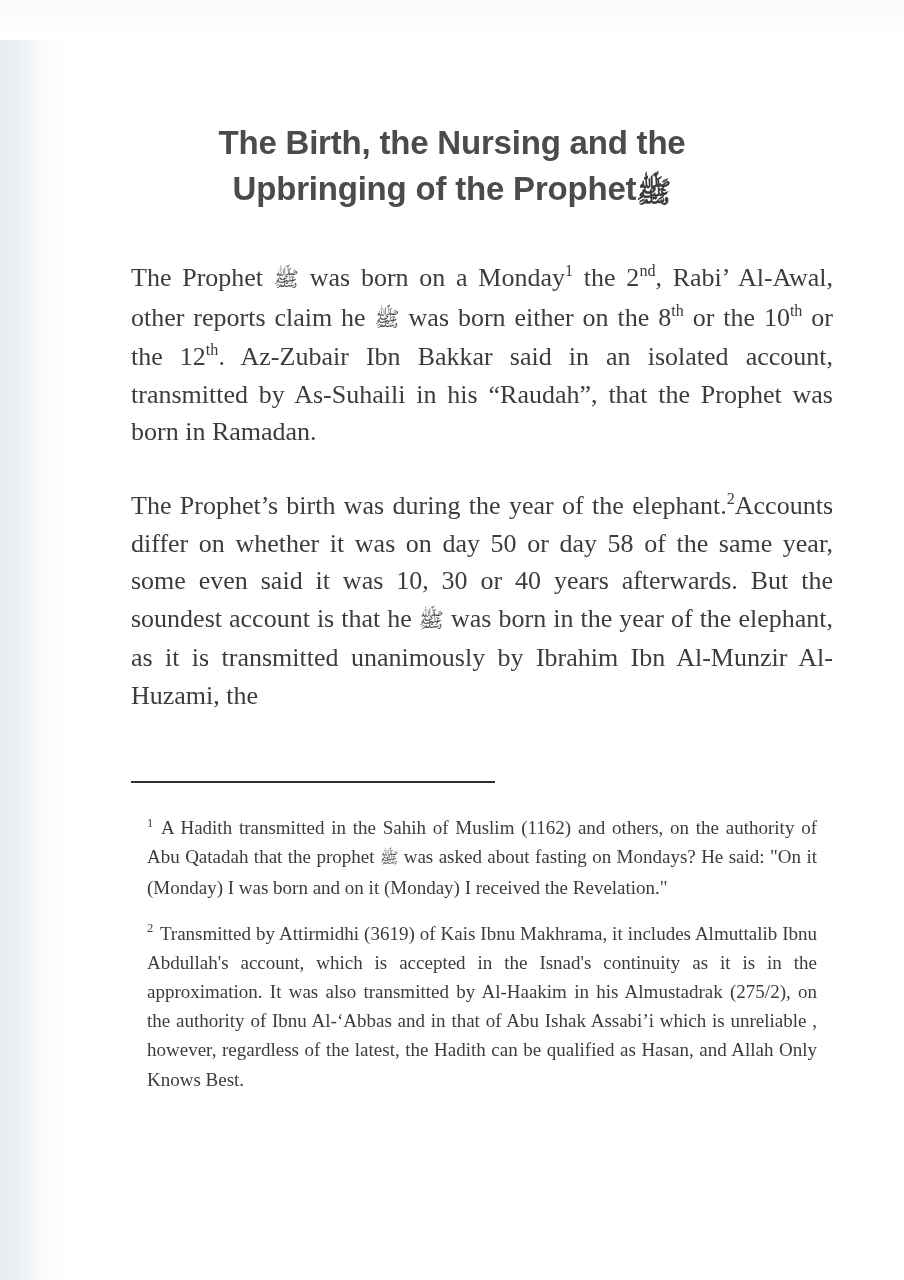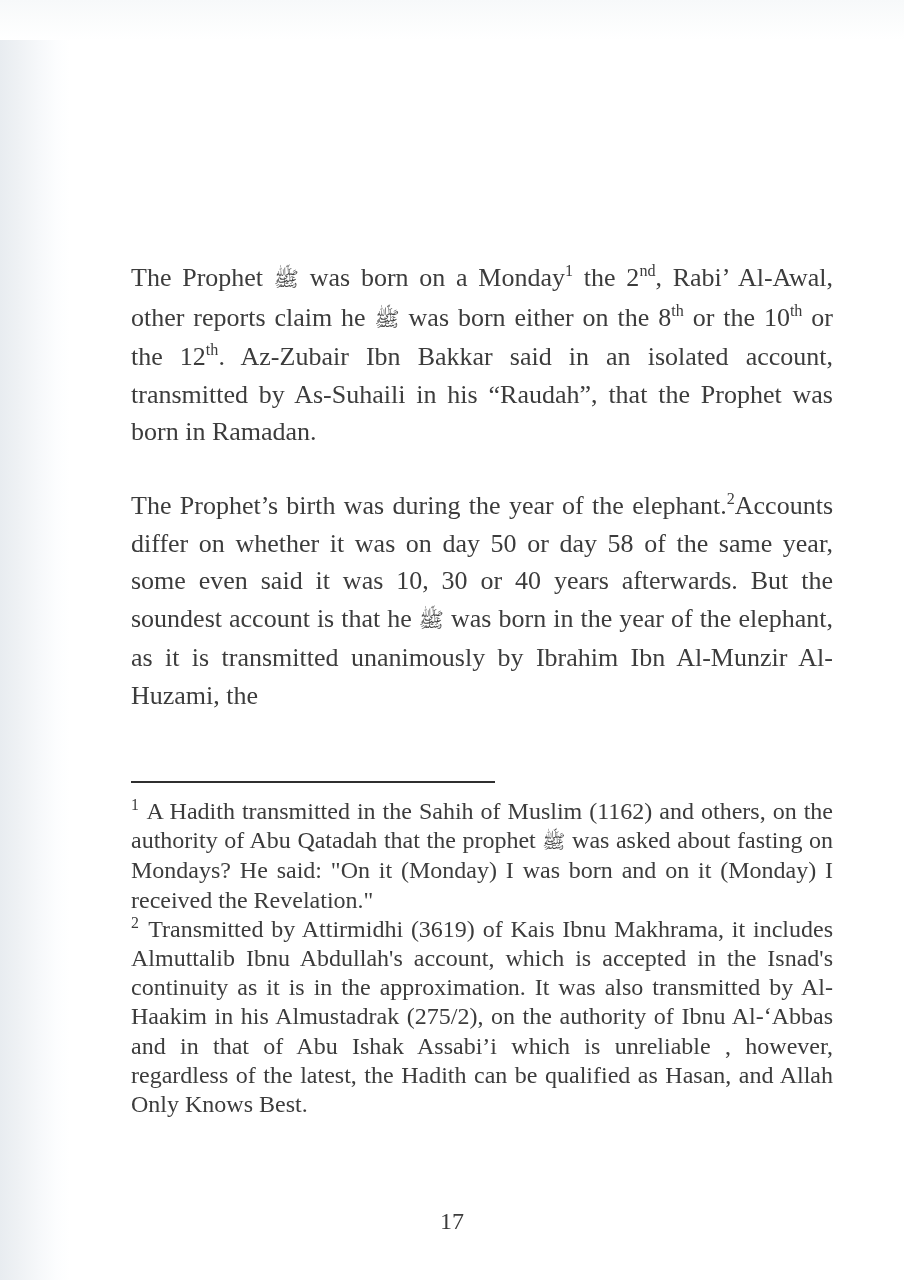--- a/index.html
+++ b/index.html
@@ -107,22 +107,22 @@
     height: 0;
     border-top: 2.2px solid #2f2f2f;
   }
   .footnotes {
     position: absolute;
     left: 131px;
     top: 797px;
     width: 702px;
   }
   p.footnote {
-    margin: 0;
-    font-size: 24px;
+    margin: 16px;
+    font-size: 19px;
     line-height: 29.2px;
     color: #3c3c3c;
     text-align: justify;
     text-justify: inter-word;
   }
   .footnote sup.fn-marker {
     font-size: 0.66em;
     vertical-align: super;
     line-height: 0;
     padding-right: 2px;
@@ -140,34 +140,37 @@
   }
 </style>
 </head>
 <body>
 
 <div class="scan-shadow-left"></div>
 <div class="scan-shadow-top"></div>
 
 <div class="page">
 
+  <h1 class="chapter-title">
+    <span>The Birth, the Nursing and the</span><br>
+    <span>Upbringing of the Prophet</span><span class="salawat">ﷺ</span>
+  </h1>
 
   <div class="body-block">
 
     <p class="body-par"><span>The Prophet </span><span class="salawat">ﷺ</span><span> was born on a Monday</span><sup>1</sup><span> the 2</span><sup>nd</sup><span>, Rabi’ Al-Awal, other reports claim he </span><span class="salawat">ﷺ</span><span> was born either on the 8</span><sup>th</sup><span> or the 10</span><sup>th</sup><span> or the 12</span><sup>th</sup><span>.  Az-Zubair Ibn Bakkar said in an isolated account, transmitted by As-Suhaili in his “Raudah”, that the Prophet was born in Ramadan.</span></p>
 
     <p class="body-par"><span>The Prophet’s birth was during the year of the elephant.</span><sup>2</sup><span>Accounts differ on whether it was on day 50 or day 58 of the same year, some even said it was 10, 30 or 40 years afterwards.  But the soundest account is that he </span><span class="salawat">ﷺ</span><span> was born in the year of the elephant, as it is transmitted unanimously by Ibrahim Ibn Al-Munzir Al-Huzami, the</span></p>
 
   </div>
 
   <div class="footnote-rule"></div>
 
   <div class="footnotes">
 
     <p class="footnote"><sup class="fn-marker">1</sup><span> A Hadith transmitted in the Sahih of Muslim (1162) and others, on the authority of Abu Qatadah that the prophet </span><span class="salawat">ﷺ</span><span> was asked about fasting on Mondays? He said: "On it (Monday) I was born and on it (Monday) I received the Revelation."</span></p>
 
     <p class="footnote"><sup class="fn-marker">2</sup><span> Transmitted by Attirmidhi (3619) of Kais Ibnu Makhrama, it includes Almuttalib Ibnu Abdullah's account, which is accepted in the Isnad's continuity as it is in the approximation.  It was also transmitted by Al-Haakim in his Almustadrak (275/2), on the authority of Ibnu Al-‘Abbas and in that of Abu Ishak Assabi’i which is unreliable , however, regardless of the latest, the Hadith can be qualified as Hasan, and Allah Only Knows Best.</span></p>
 
   </div>
 
-  <div class="page-number">17</div>
 
 </div>
 
 </body></html>

